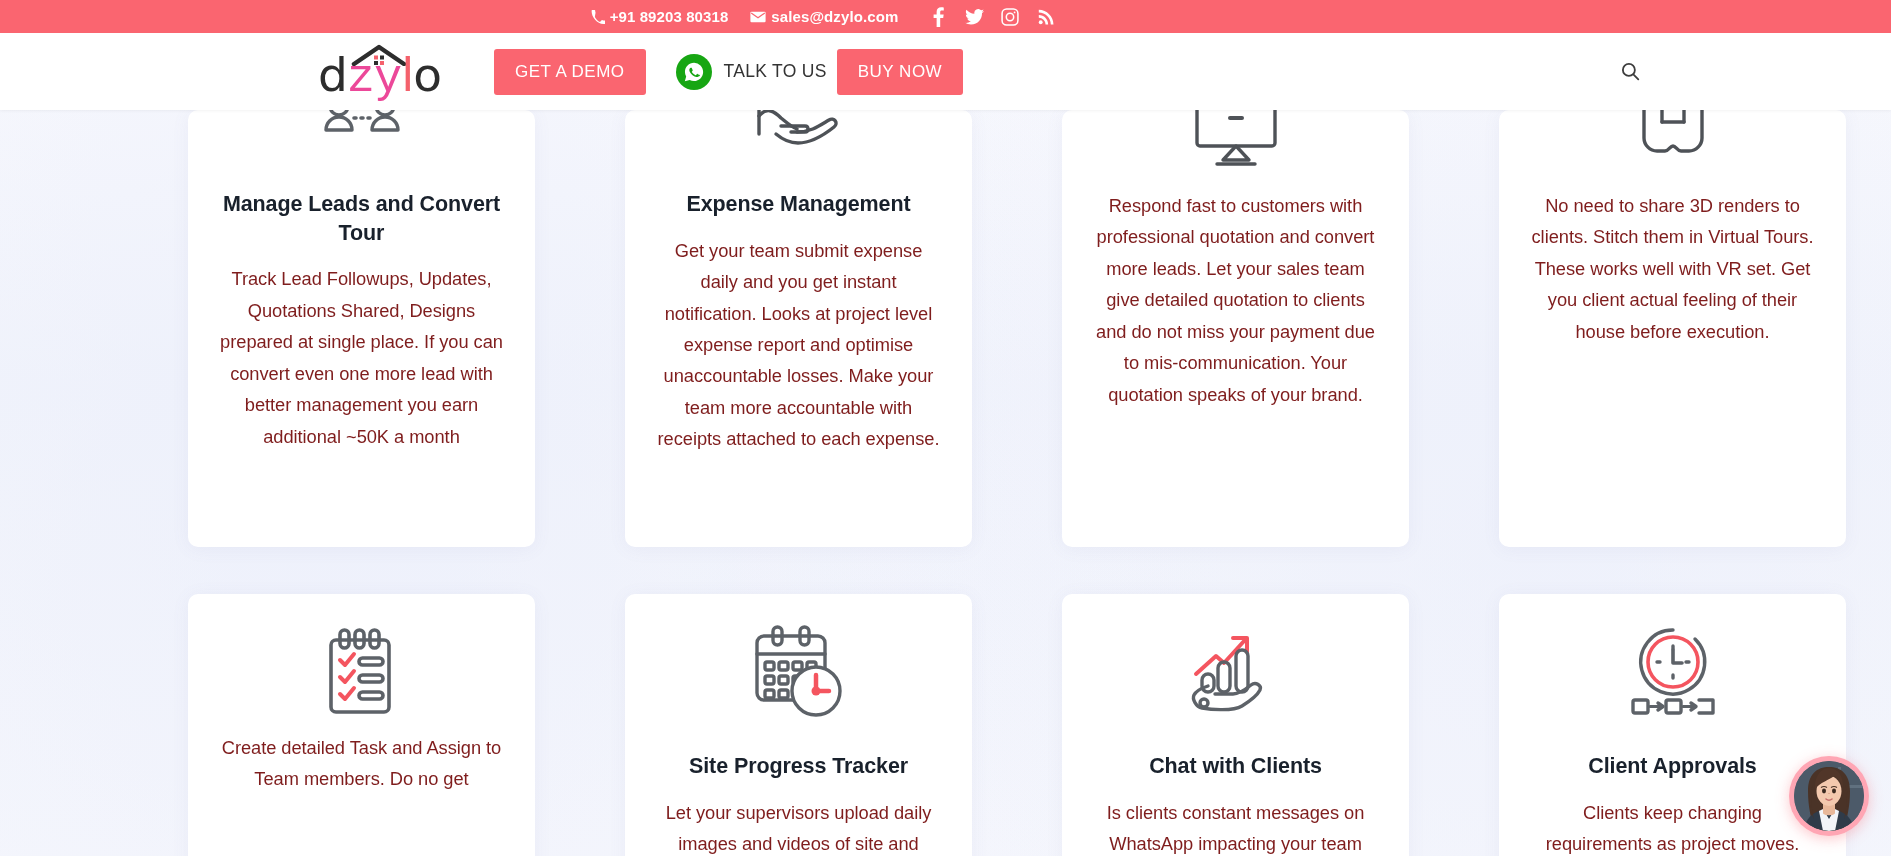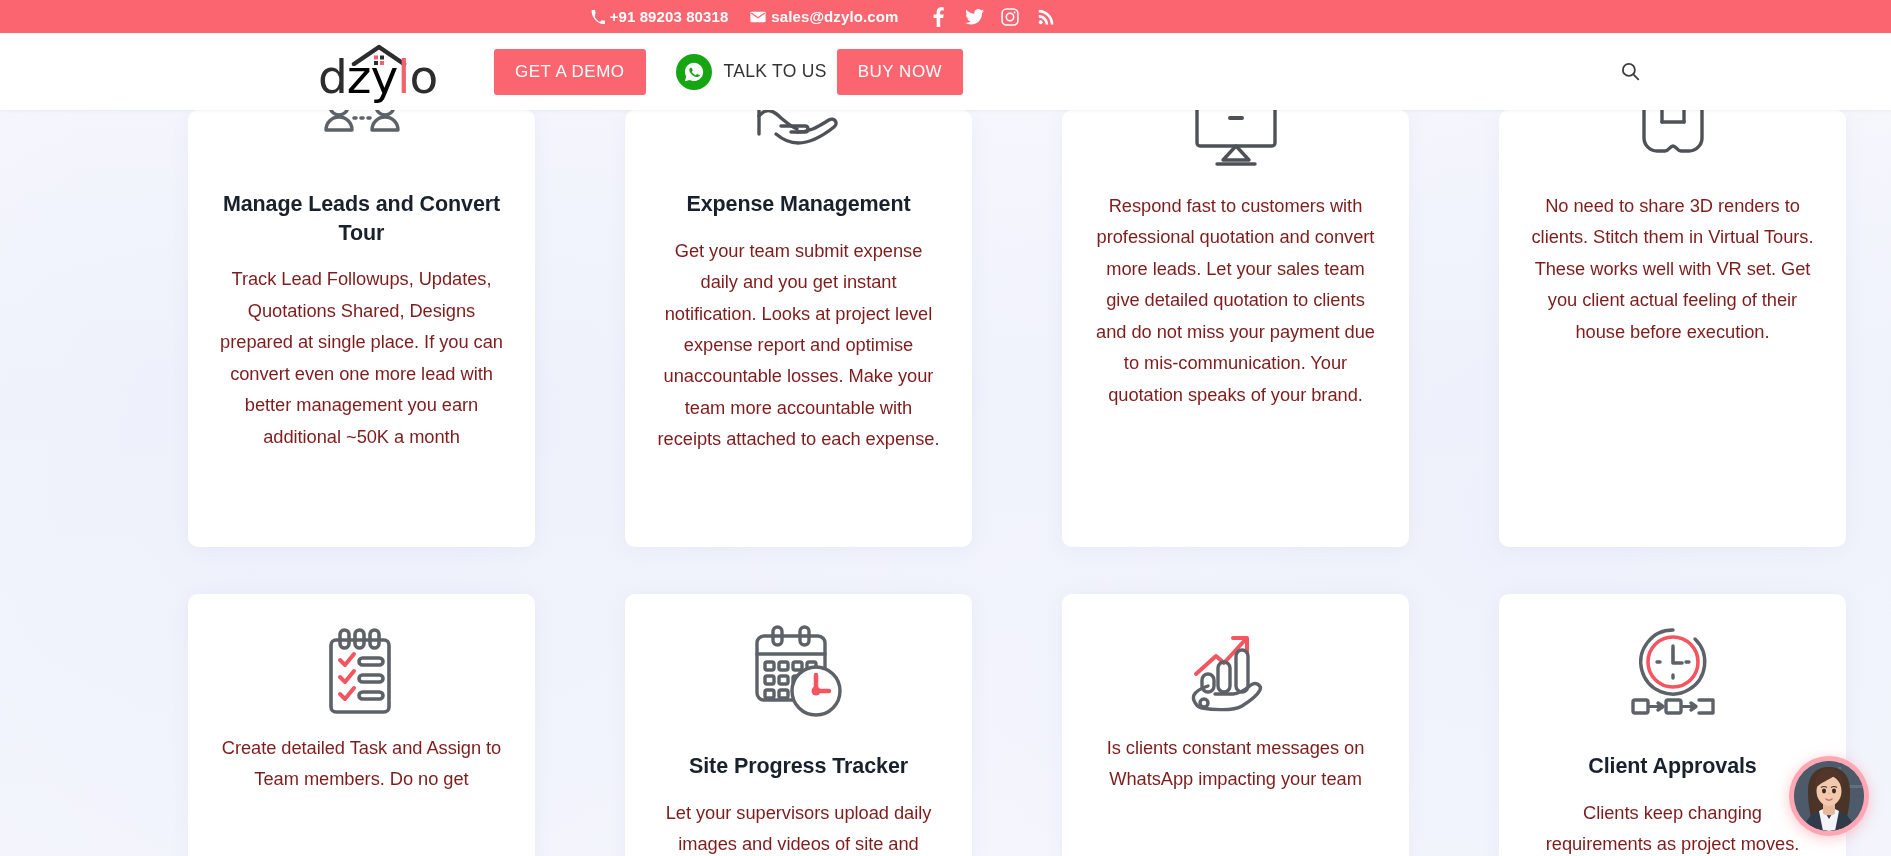--- a/index.html
+++ b/index.html
@@ -97,21 +97,21 @@
   .logo-text {
     font-family: "DejaVu Sans", sans-serif;
     font-size: 47px;
     font-weight: 400;
     letter-spacing: -1px;
     line-height: 1;
     position: relative;
     top: 5px;
   }
   .logo-d { color: #2d2d2d; }
-  .logo-zy { color: #000000; }
+  .logo-zy { color: #ec4899; font-family: Liberation Mono, monospace; }
   .logo-l { color: #f4616c; }
   .logo-o { color: #2d2d2d; }
   .logo-roof {
     position: absolute;
     top: 2px;
     left: 33px;
     width: 56px;
     height: 22px;
   }
 
@@ -452,20 +452,21 @@
         <svg width="92" height="88" viewBox="0 0 92 88" fill="none" stroke="#5d6268" stroke-width="3.4" stroke-linecap="round" stroke-linejoin="round">
           <path d="M6 46 L26 28 L34 35 L55 12" stroke="#f4555f" stroke-width="4"></path>
           <path d="M43 10 h14 v14" stroke="#f4555f" stroke-width="4"></path>
           <rect x="28" y="34" width="12" height="30" rx="6"></rect>
           <rect x="46" y="22" width="12" height="42" rx="6"></rect>
           <rect x="12" y="46" width="12" height="18" rx="6"></rect>
           <path d="M18 58 c-6 2 -12 5 -14 9 c-2 4 2 12 8 13 c6 1 30 4 40 -2 c8 -5 16 -12 18 -16 c2 -4 -4 -9 -9 -5 c-5 4 -12 9 -18 9 h-18"></path>
           <circle cx="14" cy="75" r="4"></circle>
         </svg>
       </div>
+      <div class="card-title shifted">Chat with Clients</div>
       <div class="card-body">Is clients constant messages on WhatsApp impacting your team</div>
     </div>
 
     <div class="card r2">
       <div class="card-icon">
         <svg width="92" height="96" viewBox="0 0 92 96" fill="none" stroke="#5d6268" stroke-width="3.4" stroke-linecap="round" stroke-linejoin="round">
           <path d="M46 6 a32 32 0 1 0 22 9"></path>
           <circle cx="46" cy="38" r="25" stroke="#f4555f" stroke-width="3.6"></circle>
           <path d="M46 22 v3 M46 51 v3 M30 38 h3 M59 38 h3"></path>
           <path d="M46 26 v13 h9" stroke-width="3.6"></path>

